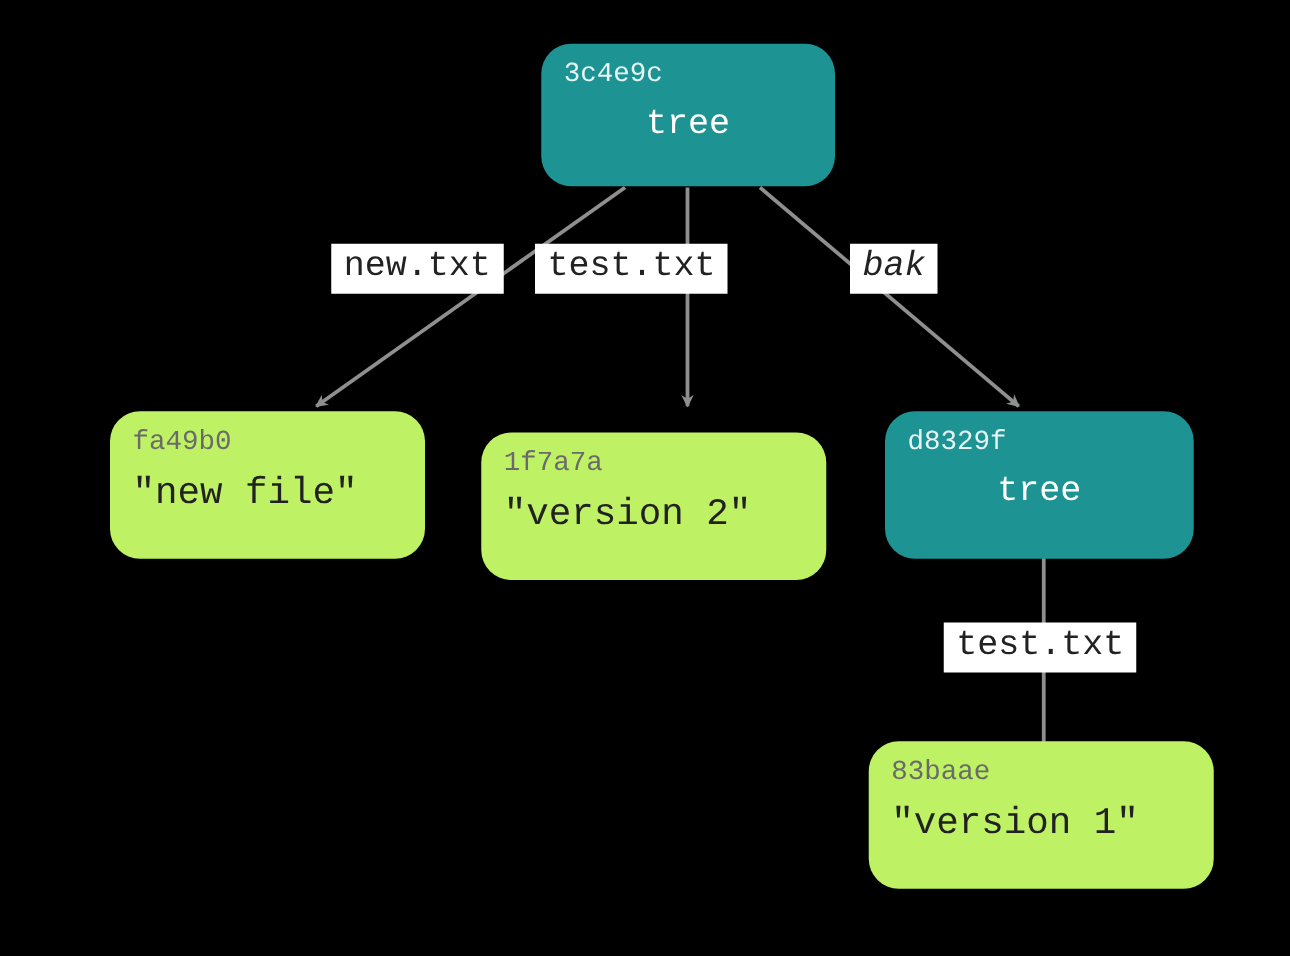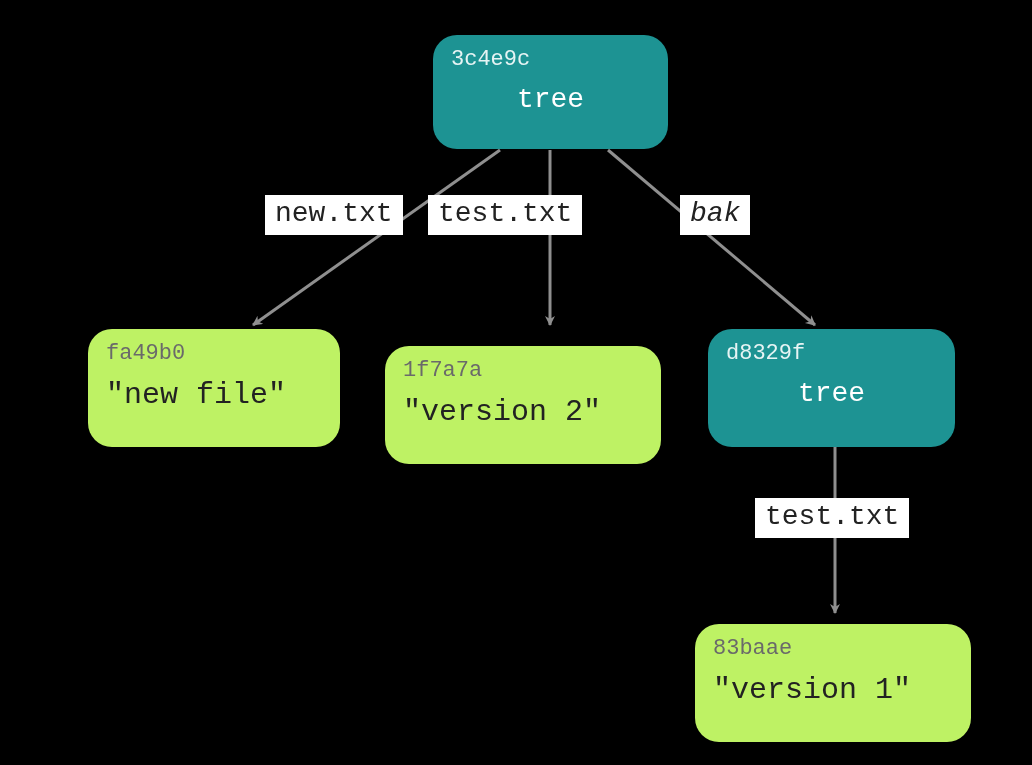--- a/index.html
+++ b/index.html
@@ -95,21 +95,21 @@
   <div class="node blob-node" style="left:345px; top:346px; width:276px; height:118px;">
     <span class="hash">1f7a7a</span>
     <span class="content">"version 2"</span>
   </div>
 
   <div class="node tree-node" style="left:668px; top:329px; width:247px; height:118px;">
     <span class="hash">d8329f</span>
     <span class="content">tree</span>
   </div>
 
-  <div class="node blob-node" style="left:655px; top:624px; width:276px; height:118px;">
+  <div class="node blob-node" style="left:655px; top:593px; width:276px; height:118px;">
     <span class="hash">83baae</span>
     <span class="content">"version 1"</span>
   </div>
 
   <div class="edge-label" style="left:225px; top:195px;">new.txt</div>
   <div class="edge-label" style="left:388px; top:195px;">test.txt</div>
   <div class="edge-label" style="left:640px; top:195px;font-style:italic;">bak</div>
   <div class="edge-label" style="left:715px; top:498px;">test.txt</div>
 
 </div>

